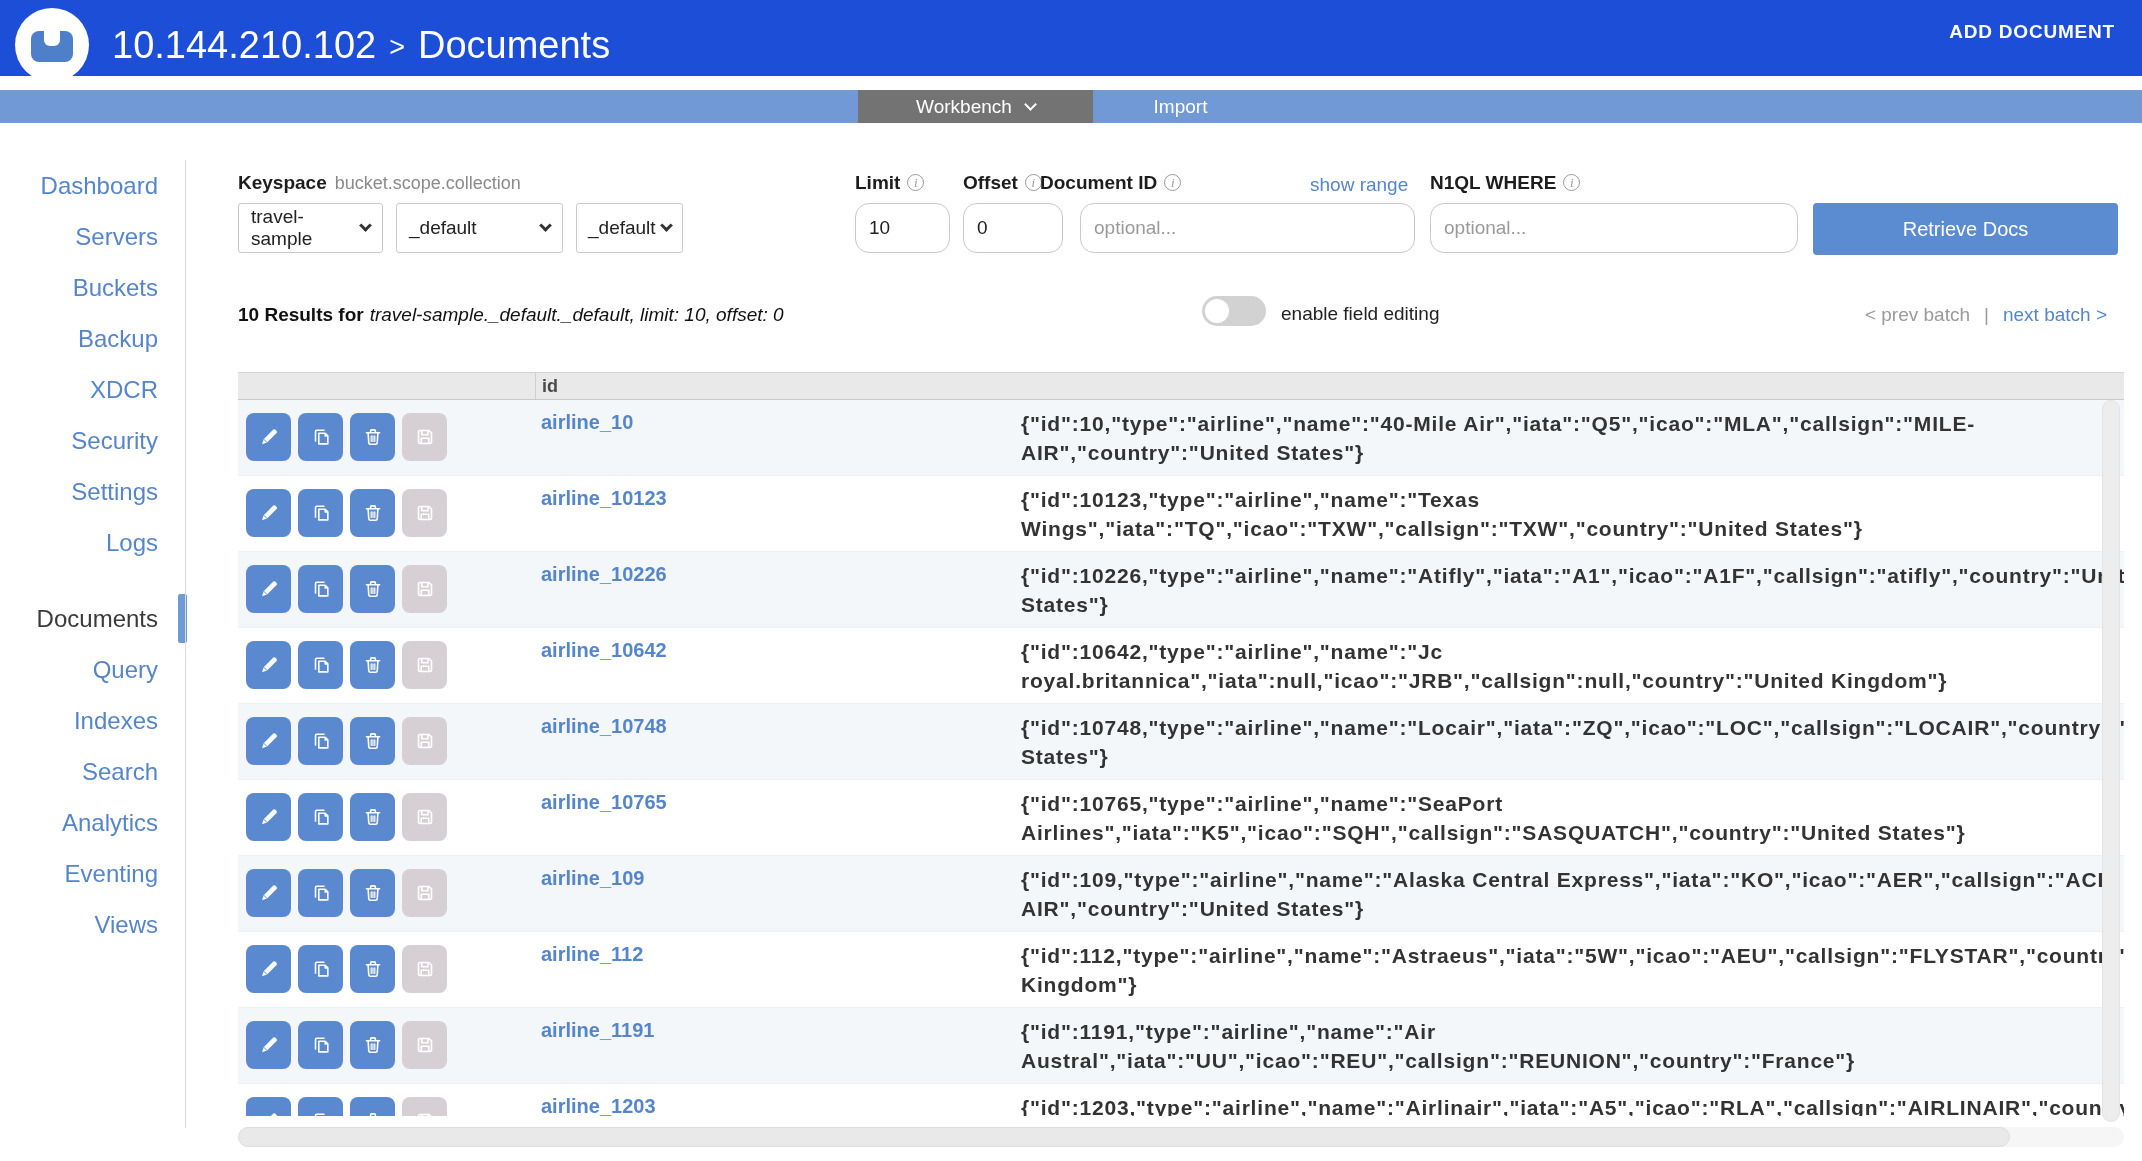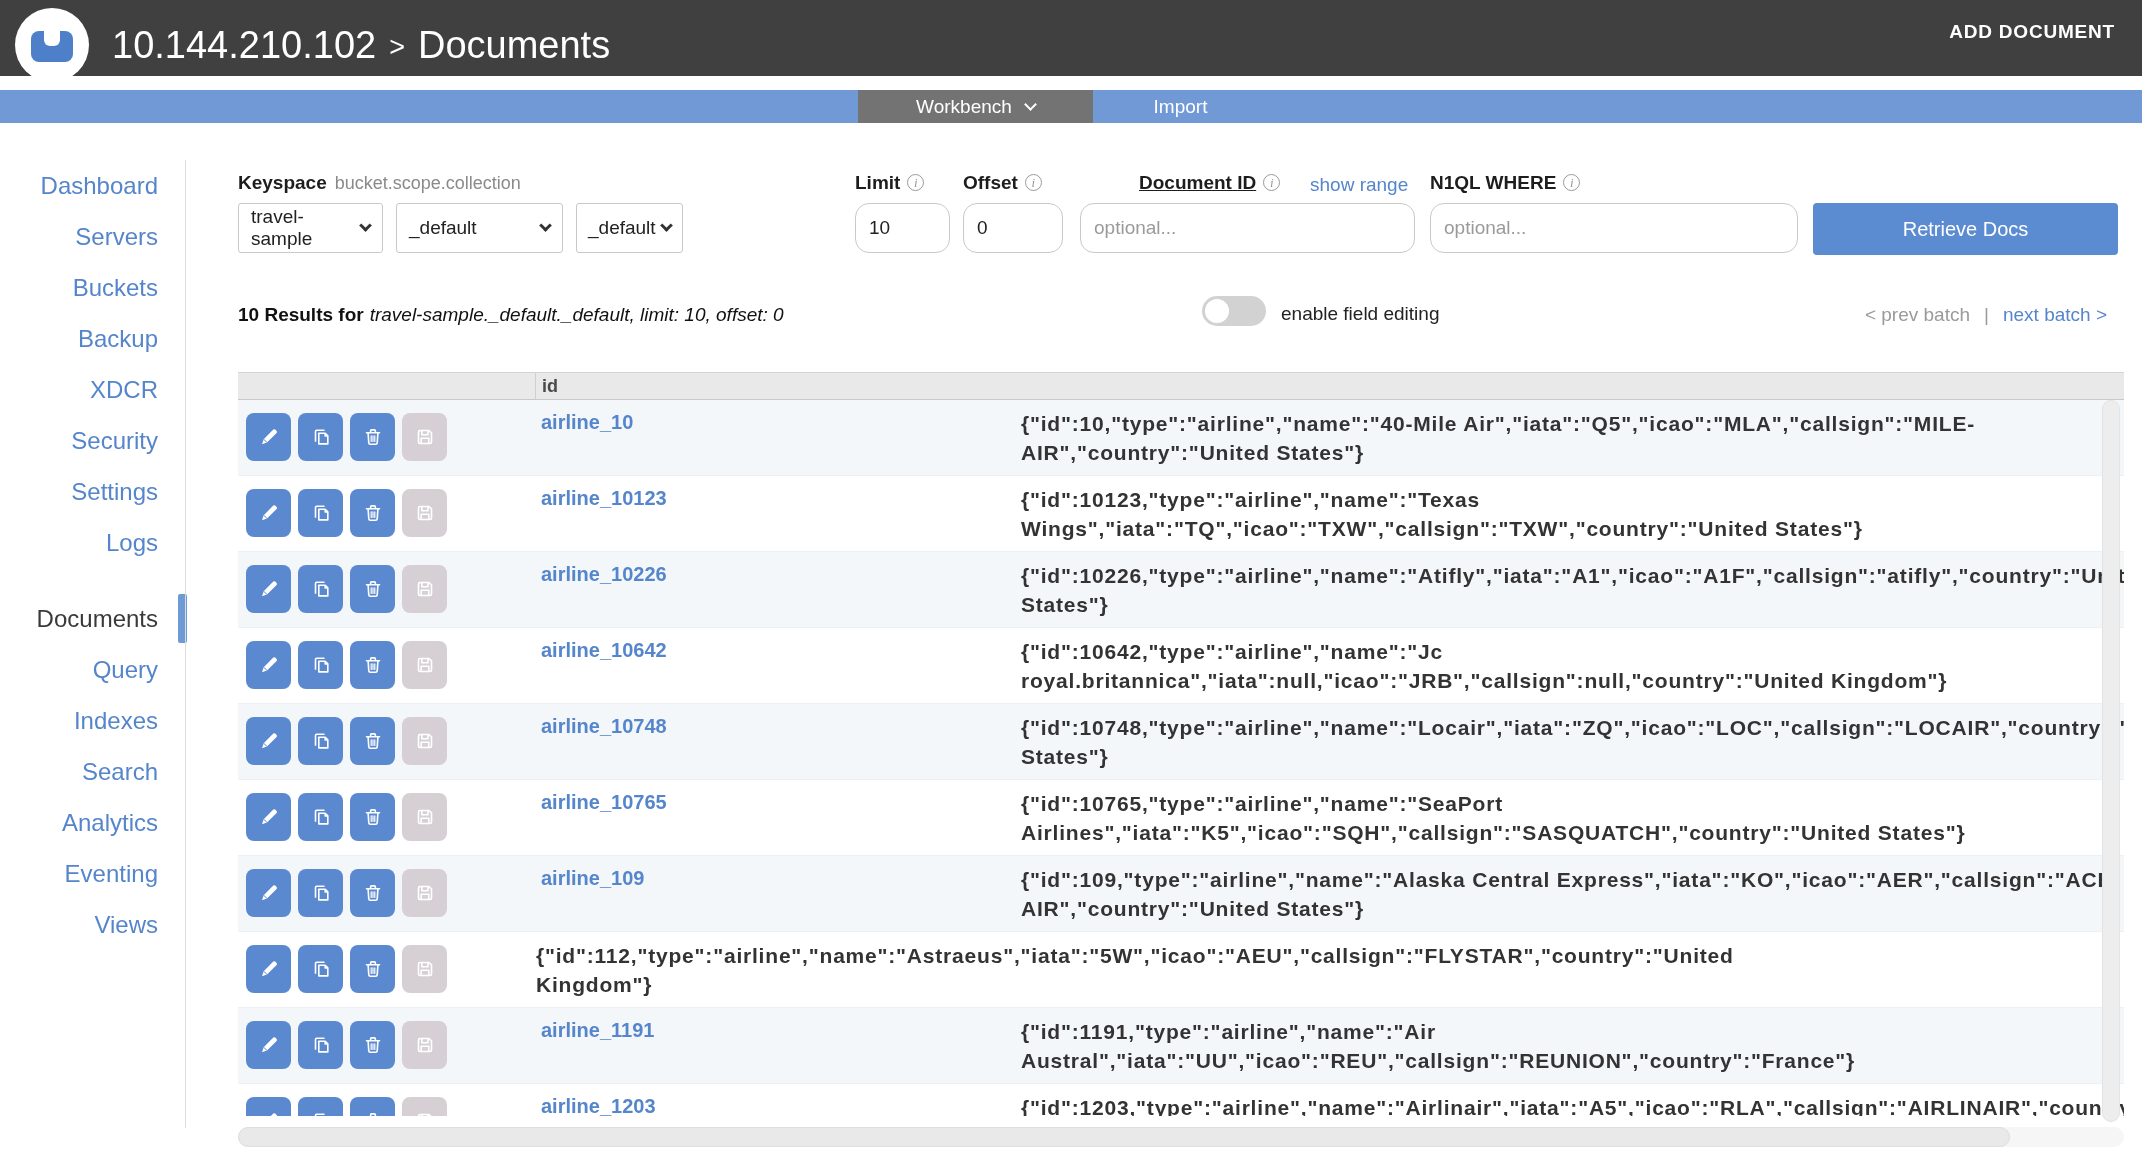--- a/index.html
+++ b/index.html
@@ -2,21 +2,21 @@
 <html><head>
 <meta charset="utf-8">
 <style>
   * { margin:0; padding:0; box-sizing:border-box; }
   html,body { width:2142px; height:1161px; }
   body {
     font-family:"Liberation Sans","DejaVu Sans",sans-serif;
     background:#fff; overflow:hidden; position:relative; color:#222;
   }
   
-  .header { position:absolute; top:0; left:0; width:2142px; height:76px; background:#404040; }
+  .header { position:absolute; top:0; left:0; width:2142px; height:76px; background:#1d4ed8; }
   .logo { position:absolute; left:14px; top:7px; }
   .title { position:absolute; left:112px; top:0; height:90px; display:flex; align-items:center; color:#fff; font-size:38px; }
   .title .sep { font-size:27px; margin:0 13px; position:relative; top:2px; }
   .add-doc { position:absolute; right:27px; top:21px; color:#fff; font-size:19px; font-weight:bold; letter-spacing:.8px; background:none; border:none; font-family:inherit; cursor:pointer; }
   
   .tabbar { position:absolute; top:90px; left:0; width:2142px; height:33px; background:#7199d6; }
   .tab { position:absolute; top:0; height:33px; display:flex; align-items:center; justify-content:center; color:#fff; font-size:19px; cursor:pointer; background:none; border:none; font-family:inherit; }
   .tab.workbench { left:858px; width:235px; background:#737373; }
   .tab.import { left:1093px; width:175px; }
   .chev-w { width:9px; height:9px; border-right:2px solid #fff; border-bottom:2px solid #fff; transform:rotate(45deg); margin-left:14px; margin-top:-5px; }
@@ -135,21 +135,21 @@
 <div class="f-label" style="left:855px; top:172px;">
   <span>Limit</span><span class="info-i">i</span>
 </div>
 <input class="tinput" style="left: 855px; width: 95px;" value="10">
 
 <div class="f-label" style="left:963px; top:172px;">
   <span>Offset</span><span class="info-i">i</span>
 </div>
 <input class="tinput" style="left: 963px; width: 100px;" value="0">
 
-<div class="f-label" style="left:1139px; top:172px;text-decoration:underline;">
+<div class="f-label" style="left:1040px; top:172px;">
   <span>Document ID</span><span class="info-i">i</span>
 </div>
 <input class="tinput" style="left: 1080px; width: 335px;" placeholder="optional...">
 
 <button class="show-range">show range</button>
 
 <div class="f-label" style="left:1430px; top:172px;">
   <span>N1QL WHERE</span><span class="info-i">i</span>
 </div>
 <input class="tinput" style="left: 1430px; width: 368px;" placeholder="optional...">
@@ -436,20 +436,21 @@
         </svg>
       </button>
       <button class="abtn disabled">
         <svg width="22" height="22" viewBox="0 0 22 22" fill="none" stroke="#ffffff" stroke-width="1.6" stroke-linejoin="round">
           <path d="M4.5 6a1.5 1.5 0 0 1 1.5-1.5h9L17.5 7v9a1.5 1.5 0 0 1-1.5 1.5H6A1.5 1.5 0 0 1 4.5 16z"></path>
           <path d="M7.8 4.7v4h6.2v-4"></path>
           <path d="M7.2 17.3v-5h7.6v5"></path>
         </svg>
       </button>
     </div>
+    <div class="cell-id"><a>airline_112</a></div>
     <div class="cell-doc">{"id":112,"type":"airline","name":"Astraeus","iata":"5W","icao":"AEU","callsign":"FLYSTAR","country":"United Kingdom"}</div>
   </div>
         <div class="t-row">
     <div class="cell-actions">
       <button class="abtn">
         <svg width="22" height="22" viewBox="0 0 22 22">
           <path fill="#ffffff" d="M4 18.2l1.7-5 9.6-9.6a1.35 1.35 0 0 1 1.9 0l1.4 1.4a1.35 1.35 0 0 1 0 1.9l-9.6 9.6-5 1.7z"></path>
           <path stroke="#5b89cf" stroke-width="1" d="M5.7 13.2l3.3 3.3" fill="none"></path>
         </svg>
       </button>

